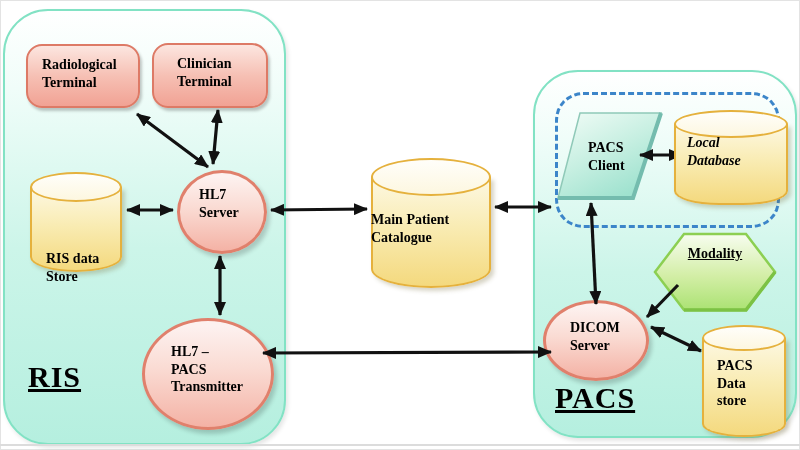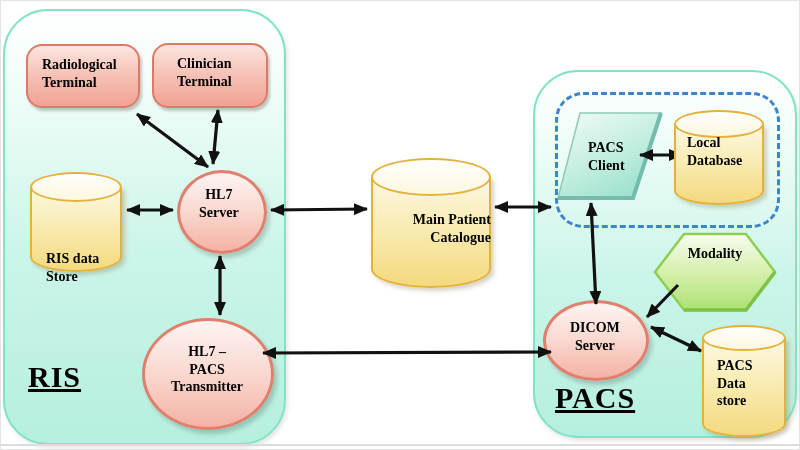--- a/index.html
+++ b/index.html
@@ -30,21 +30,21 @@
     background:linear-gradient(180deg,#fce6e0 0%,#f6c0b4 50%,#f1a294 100%);
     box-shadow:2px 3px 3px rgba(0,0,0,.22);box-sizing:border-box;}
   .n-radio{left:26px;top:44px;width:114px;height:64px;}
   .n-clin{left:152px;top:43px;width:116px;height:65px;}
   .n-radio .label{left:14px;top:10px;}
   .n-clin .label{left:15px;top:10px;margin-left:8px;}
 
   
   .ell{position:absolute;border:3px solid #e0806c;border-radius:50%;
     background:linear-gradient(180deg,#fdf1ef 5%,#fadbd3 45%,#f4b2a5 100%);
-    box-shadow:3px 4px 4px rgba(0,0,0,.18);box-sizing:border-box;text-align:center;}
+    box-shadow:3px 4px 4px rgba(0,0,0,.18);box-sizing:border-box;}
   .n-hl7{left:177px;top:170px;width:90px;height:84px;}
   .n-hl7 .label{left:19px;top:13px;}
   .n-trans{left:142px;top:318px;width:132px;height:112px;}
   .n-trans .label{left:26px;top:22px;}
   .n-dicom{left:543px;top:300px;width:106px;height:81px;}
   .n-dicom .label{left:24px;top:16px;}
 
   
   .cyl{position:absolute;}
   .cyl-top{position:absolute;left:0;top:0;width:100%;box-sizing:border-box;
@@ -55,34 +55,34 @@
     background:linear-gradient(180deg,#fdf8e3 0%,#f9ecb4 45%,#f4d97e 100%);
     box-shadow:3px 3px 4px rgba(120,110,60,.30);z-index:1;}
   .cyl .label{z-index:3;}
   .n-risstore{left:30px;top:172px;width:92px;height:100px;}
   .n-risstore .cyl-top{height:30px;}
   .n-risstore .cyl-body{top:15px;height:85px;border-radius:0 0 46px 46px/0 0 15px 15px;}
   .n-risstore .label{left:16px;top:33px;margin-top:45px;}
   .n-mpc{left:371px;top:158px;width:120px;height:130px;}
   .n-mpc .cyl-top{height:38px;}
   .n-mpc .cyl-body{top:19px;height:111px;border-radius:0 0 60px 60px/0 0 19px 19px;}
-  .n-mpc .label{left:0;top:53px;width:100%;text-align:right;}
-  .n-localdb{left:674px;top:110px;width:90px;height:95px;}
+  .n-mpc .label{left:0;top:53px;width:100%;text-align:left;}
+  .n-localdb{left:674px;top:110px;width:114px;height:95px;font-style:italic;}
   .n-localdb .cyl-top{height:28px;}
   .n-localdb .cyl-body{top:14px;height:81px;border-radius:0 0 45px 45px/0 0 14px 14px;}
   .n-localdb .label{left:13px;top:24px;}
   .n-pacsstore{left:702px;top:325px;width:84px;height:112px;}
   .n-pacsstore .cyl-top{height:26px;}
   .n-pacsstore .cyl-body{top:13px;height:99px;border-radius:0 0 42px 42px/0 0 13px 13px;}
   .n-pacsstore .label{left:15px;top:32px;}
 
   
   .shape-svg{position:absolute;}
   .pc-label{left:588px;top:139px;}
-  .mod-label{left:653px;top:245px;width:124px;text-align:center;}
+  .mod-label{left:653px;top:245px;width:124px;text-align:center;text-decoration:underline;}
 
   
   .arrows{position:absolute;left:0;top:0;width:800px;height:450px;pointer-events:none;}
 </style>
 </head>
 <body>
 
 <div class="stage">
 
   <div class="container c-ris"></div>

